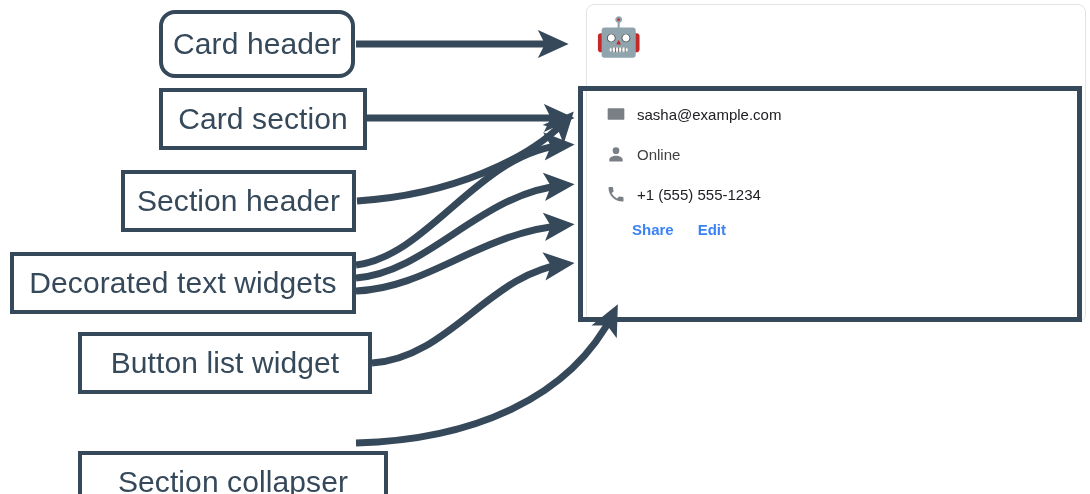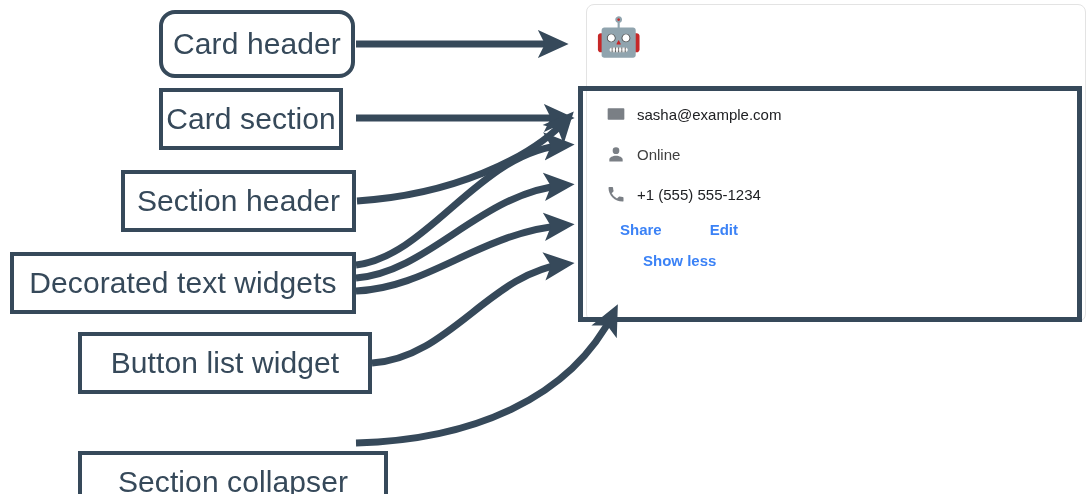--- a/index.html
+++ b/index.html
@@ -139,23 +139,23 @@
   .dtw .dtw-text {
     font-size: 15px;
     color: #202124;
   }
   .dtw .dtw-text.status-online {
     color: #404040;
   }
   .button-list {
     display: flex;
     align-items: center;
-    margin-left: 25px;
+    margin-left: 37px;
     margin-top: 8px;
-    gap: 48px;
+    gap: 24px;
   }
   .flat-button {
     font-size: 15px;
     font-weight: bold;
     color: #3b82f6;
     background: none;
     border: none;
     padding: 0;
     cursor: pointer;
     font-family: "Liberation Sans", sans-serif;
@@ -194,21 +194,21 @@
 
     <path d="M 372 363 C 450 358, 490 272, 566 264" fill="none" stroke="#36495a" stroke-width="7" marker-end="url(#ah)"></path>
 
     <path d="M 356 443 C 470 440, 570 400, 614 312" fill="none" stroke="#36495a" stroke-width="7" marker-end="url(#ah)"></path>
   </svg>
 
   <div class="callout" style="left:159px; top:10px; width:196px; height:68px;border-radius:16px;">
     <span>Card header</span>
   </div>
 
-  <div class="callout" style="left:159px; top:88px; width:184px; height:62px;">
+  <div class="callout" style="left:159px; top:88px; width:208px; height:62px;">
     <span>Card section</span>
   </div>
 
   <div class="callout" style="left:121px; top:170px; width:235px; height:62px;">
     <span>Section header</span>
   </div>
 
   <div class="callout" style="left:78px; top:332px; width:294px; height:62px;">
     <span>Button list widget</span>
   </div>
@@ -260,22 +260,19 @@
           </svg>
         </span>
         <span class="dtw-text">+1 (555) 555-1234</span>
       </div>
 
       <div class="button-list">
         <button class="flat-button">Share</button>
         <button class="flat-button">Edit</button>
       </div>
 
-      <div class="collapser">
-        <button class="flat-button">Show less</button>
-      </div>
 
     </div>
   </div>
 
   <div id="section-outline"></div>
 
 </div>
 
 </body></html>

